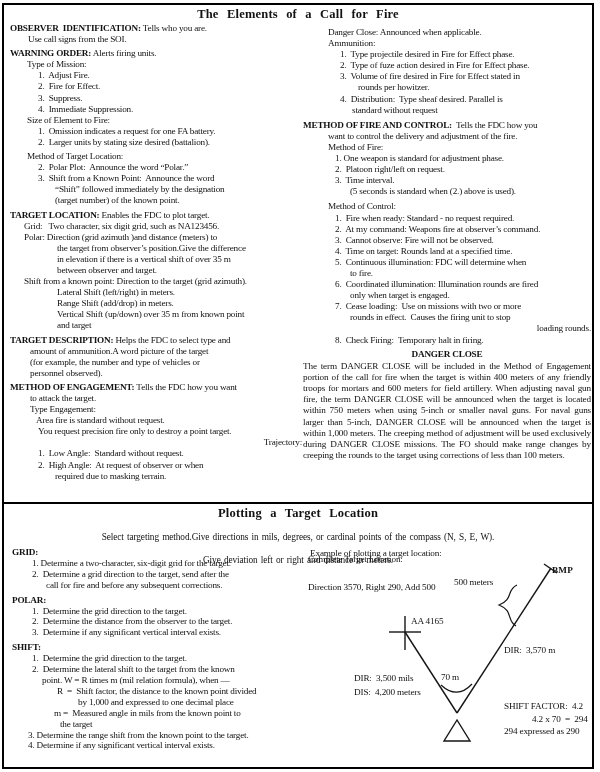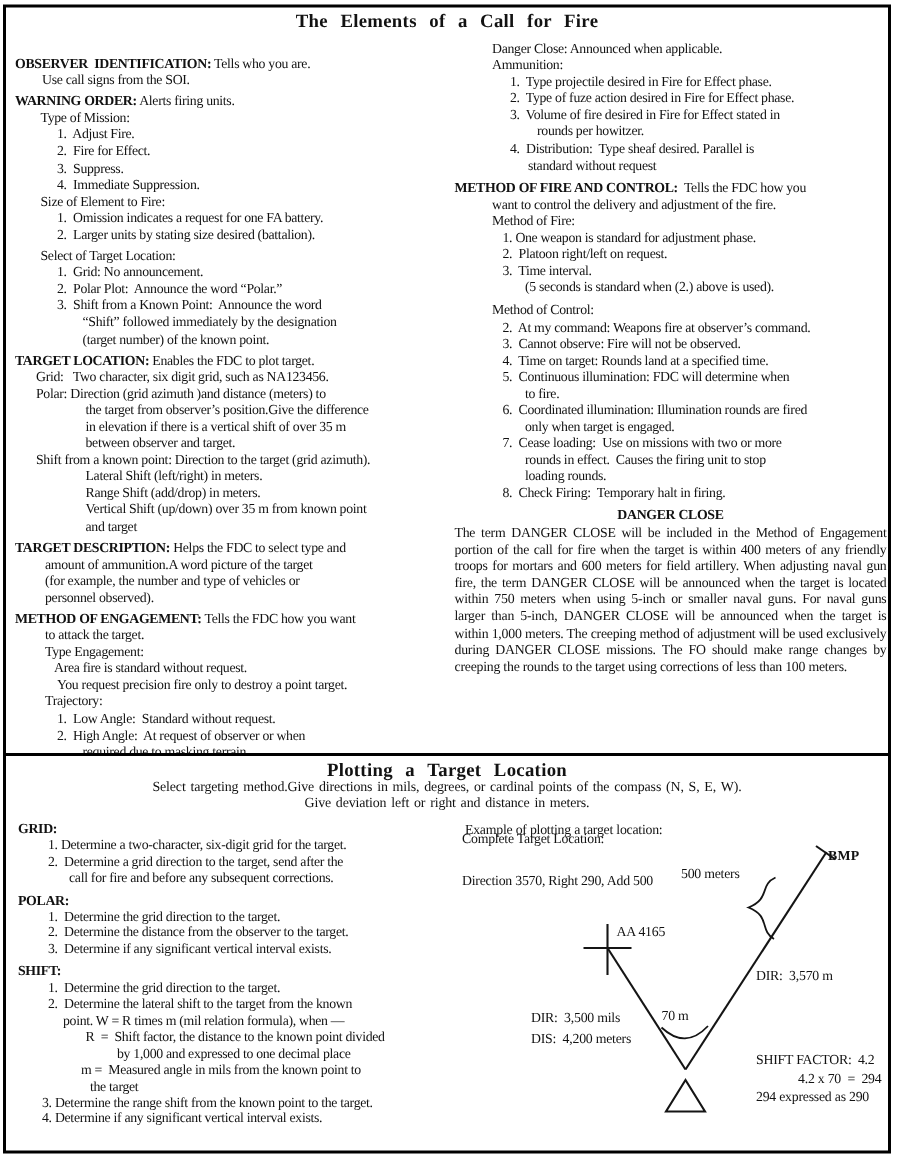--- a/index.html
+++ b/index.html
@@ -11,23 +11,24 @@
   .panel{position:absolute;border:2px solid #000;background:#fff;box-sizing:border-box;}
   .panel.top{left:2px;top:3px;width:592px;height:501px;}
   .panel.bottom{left:2px;top:502px;width:592px;height:267px;}
   h1.ptitle{
     margin:2px 0 0 0;text-align:center;font-size:12.5px;font-weight:bold;
     letter-spacing:.2px;word-spacing:5px;line-height:14px;
   }
   .sub{
     text-align:center;font-size:9.3px;line-height:10.8px;letter-spacing:-0.1px;
     word-spacing:1px;
+    margin-top:12px;
   }
   .col{position:absolute;}
-  .col.tleft{left:6px;top:32px;width:292px;}
+  .col.tleft{left:6px;top:18px;width:292px;}
   .col.tright{left:299px;top:22px;width:288px;}
   .col.bleft{left:8px;top:43px;width:310px;}
   .ln{
     font-size:9.2px;line-height:11.1px;letter-spacing:-0.2px;white-space:pre;
   }
   .bleft .ln{line-height:10.9px;}
   .ln.center{text-align:center;padding-left:0!important;}
   .para{
     font-size:9.2px;line-height:11.15px;letter-spacing:-0.15px;text-align:justify;
     margin:1px 0 0 0;
@@ -48,22 +49,21 @@
         <div class="ln" style="padding-left: 18px;"><span>Use call signs from the SOI.</span></div>
         <div class="ln" style="margin-top: 3px;"><b>WARNING ORDER:</b><span> Alerts firing units.</span></div>
         <div class="ln" style="padding-left: 17px;"><span>Type of Mission:</span></div>
         <div class="ln" style="padding-left: 28px;"><span>1.  Adjust Fire.</span></div>
         <div class="ln" style="padding-left: 28px;"><span>2.  Fire for Effect.</span></div>
         <div class="ln" style="padding-left: 28px;"><span>3.  Suppress.</span></div>
         <div class="ln" style="padding-left: 28px;"><span>4.  Immediate Suppression.</span></div>
         <div class="ln" style="padding-left: 17px;"><span>Size of Element to Fire:</span></div>
         <div class="ln" style="padding-left: 28px;"><span>1.  Omission indicates a request for one FA battery.</span></div>
         <div class="ln" style="padding-left: 28px;"><span>2.  Larger units by stating size desired (battalion).</span></div>
-        <div class="ln" style="padding-left: 17px; margin-top: 3px;"><span>Select of Target Location:</span></div>
-        <div class="ln" style="padding-left: 28px;"><span>1.  Grid: No announcement.</span></div>
+        <div class="ln" style="padding-left: 17px; margin-top: 3px;"><span>Method of Target Location:</span></div>
         <div class="ln" style="padding-left: 28px;"><span>2.  Polar Plot:  Announce the word “Polar.”</span></div>
         <div class="ln" style="padding-left: 28px;"><span>3.  Shift from a Known Point:  Announce the word</span></div>
         <div class="ln" style="padding-left: 45px;"><span>“Shift” followed immediately by the designation</span></div>
         <div class="ln" style="padding-left: 45px;"><span>(target number) of the known point.</span></div>
         <div class="ln" style="margin-top: 3px;"><b>TARGET LOCATION:</b><span> Enables the FDC to plot target.</span></div>
         <div class="ln" style="padding-left: 14px;"><span>Grid:   Two character, six digit grid, such as NA123456.</span></div>
         <div class="ln" style="padding-left: 14px;"><span>Polar: Direction (grid azimuth )and distance (meters) to</span></div>
         <div class="ln" style="padding-left: 47px;"><span>the target from observer’s position.Give the difference</span></div>
         <div class="ln" style="padding-left: 47px;"><span>in elevation if there is a vertical shift of over 35 m</span></div>
         <div class="ln" style="padding-left: 47px;"><span>between observer and target.</span></div>
@@ -74,21 +74,21 @@
         <div class="ln" style="padding-left: 47px;"><span>and target</span></div>
         <div class="ln" style="margin-top: 3px;"><b>TARGET DESCRIPTION:</b><span> Helps the FDC to select type and</span></div>
         <div class="ln" style="padding-left: 20px;"><span>amount of ammunition.A word picture of the target</span></div>
         <div class="ln" style="padding-left: 20px;"><span>(for example, the number and type of vehicles or</span></div>
         <div class="ln" style="padding-left: 20px;"><span>personnel observed).</span></div>
         <div class="ln" style="margin-top: 3px;"><b>METHOD OF ENGAGEMENT:</b><span> Tells the FDC how you want</span></div>
         <div class="ln" style="padding-left: 20px;"><span>to attack the target.</span></div>
         <div class="ln" style="padding-left: 20px;"><span>Type Engagement:</span></div>
         <div class="ln" style="padding-left: 26px;"><span>Area fire is standard without request.</span></div>
         <div class="ln" style="padding-left: 28px;"><span>You request precision fire only to destroy a point target.</span></div>
-        <div class="ln" style="padding-left: 20px;"><span>Trajectory:</span></div>
+        <div class="ln" style="padding-left: 20px; text-align: right;"><span>Trajectory:</span></div>
         <div class="ln" style="padding-left: 28px;"><span>1.  Low Angle:  Standard without request.</span></div>
         <div class="ln" style="padding-left: 28px;"><span>2.  High Angle:  At request of observer or when</span></div>
         <div class="ln" style="padding-left: 45px;"><span>required due to masking terrain.</span></div>
       </div>
     <div class="col tright">
       <div id="tp-right">
           <div class="ln" style="padding-left: 25px;"><span>Danger Close: Announced when applicable.</span></div>
           <div class="ln" style="padding-left: 25px;"><span>Ammunition:</span></div>
           <div class="ln" style="padding-left: 37px;"><span>1.  Type projectile desired in Fire for Effect phase.</span></div>
           <div class="ln" style="padding-left: 37px;"><span>2.  Type of fuze action desired in Fire for Effect phase.</span></div>
@@ -97,30 +97,31 @@
           <div class="ln" style="padding-left: 37px;"><span>4.  Distribution:  Type sheaf desired. Parallel is</span></div>
           <div class="ln" style="padding-left: 49px;"><span>standard without request</span></div>
           <div class="ln" style="margin-top: 4px;"><b>METHOD OF FIRE AND CONTROL:</b><span>  Tells the FDC how you</span></div>
           <div class="ln" style="padding-left: 25px;"><span>want to control the delivery and adjustment of the fire.</span></div>
           <div class="ln" style="padding-left: 25px;"><span>Method of Fire:</span></div>
           <div class="ln" style="padding-left: 32px;"><span>1. One weapon is standard for adjustment phase.</span></div>
           <div class="ln" style="padding-left: 32px;"><span>2.  Platoon right/left on request.</span></div>
           <div class="ln" style="padding-left: 32px;"><span>3.  Time interval.</span></div>
           <div class="ln" style="padding-left: 47px;"><span>(5 seconds is standard when (2.) above is used).</span></div>
           <div class="ln" style="padding-left: 25px; margin-top: 4px;"><span>Method of Control:</span></div>
+          <div class="ln" style="padding-left: 32px;"><span>1.  Fire when ready: Standard - no request required.</span></div>
           <div class="ln" style="padding-left: 32px;"><span>2.  At my command: Weapons fire at observer’s command.</span></div>
           <div class="ln" style="padding-left: 32px;"><span>3.  Cannot observe: Fire will not be observed.</span></div>
           <div class="ln" style="padding-left: 32px;"><span>4.  Time on target: Rounds land at a specified time.</span></div>
           <div class="ln" style="padding-left: 32px;"><span>5.  Continuous illumination: FDC will determine when</span></div>
           <div class="ln" style="padding-left: 47px;"><span>to fire.</span></div>
           <div class="ln" style="padding-left: 32px;"><span>6.  Coordinated illumination: Illumination rounds are fired</span></div>
           <div class="ln" style="padding-left: 47px;"><span>only when target is engaged.</span></div>
           <div class="ln" style="padding-left: 32px;"><span>7.  Cease loading:  Use on missions with two or more</span></div>
           <div class="ln" style="padding-left: 47px;"><span>rounds in effect.  Causes the firing unit to stop</span></div>
-          <div class="ln" style="padding-left: 47px;"><span>loading rounds.</span></div>
+          <div class="ln" style="padding-left: 47px; text-align: right;"><span>loading rounds.</span></div>
           <div class="ln" style="padding-left: 32px;"><span>8.  Check Firing:  Temporary halt in firing.</span></div>
           <div class="ln center" style="margin-top: 3px;"><b>DANGER CLOSE</b></div>
         </div>
       <p class="para">The term DANGER CLOSE will be included in the Method of Engagement portion of the call for fire when the target is within 400 meters of any friendly troops for mortars and 600 meters for field artillery. When adjusting naval gun fire, the term  DANGER  CLOSE  will be announced when the target is located within 750 meters when using 5-inch or smaller naval guns. For naval guns larger than 5-inch, DANGER CLOSE will be announced when the target is within 1,000 meters. The creeping method of adjustment will be used exclusively during DANGER CLOSE missions. The FO should make range changes by creeping the rounds to the target using corrections of less than 100 meters.</p>
     </div>
   </section>
 
   <section class="panel bottom">
     <h1 class="ptitle">Plotting a Target Location</h1>
     <div class="sub">Select targeting method.Give directions in mils, degrees, or cardinal points of the compass (N, S, E, W).</div>

